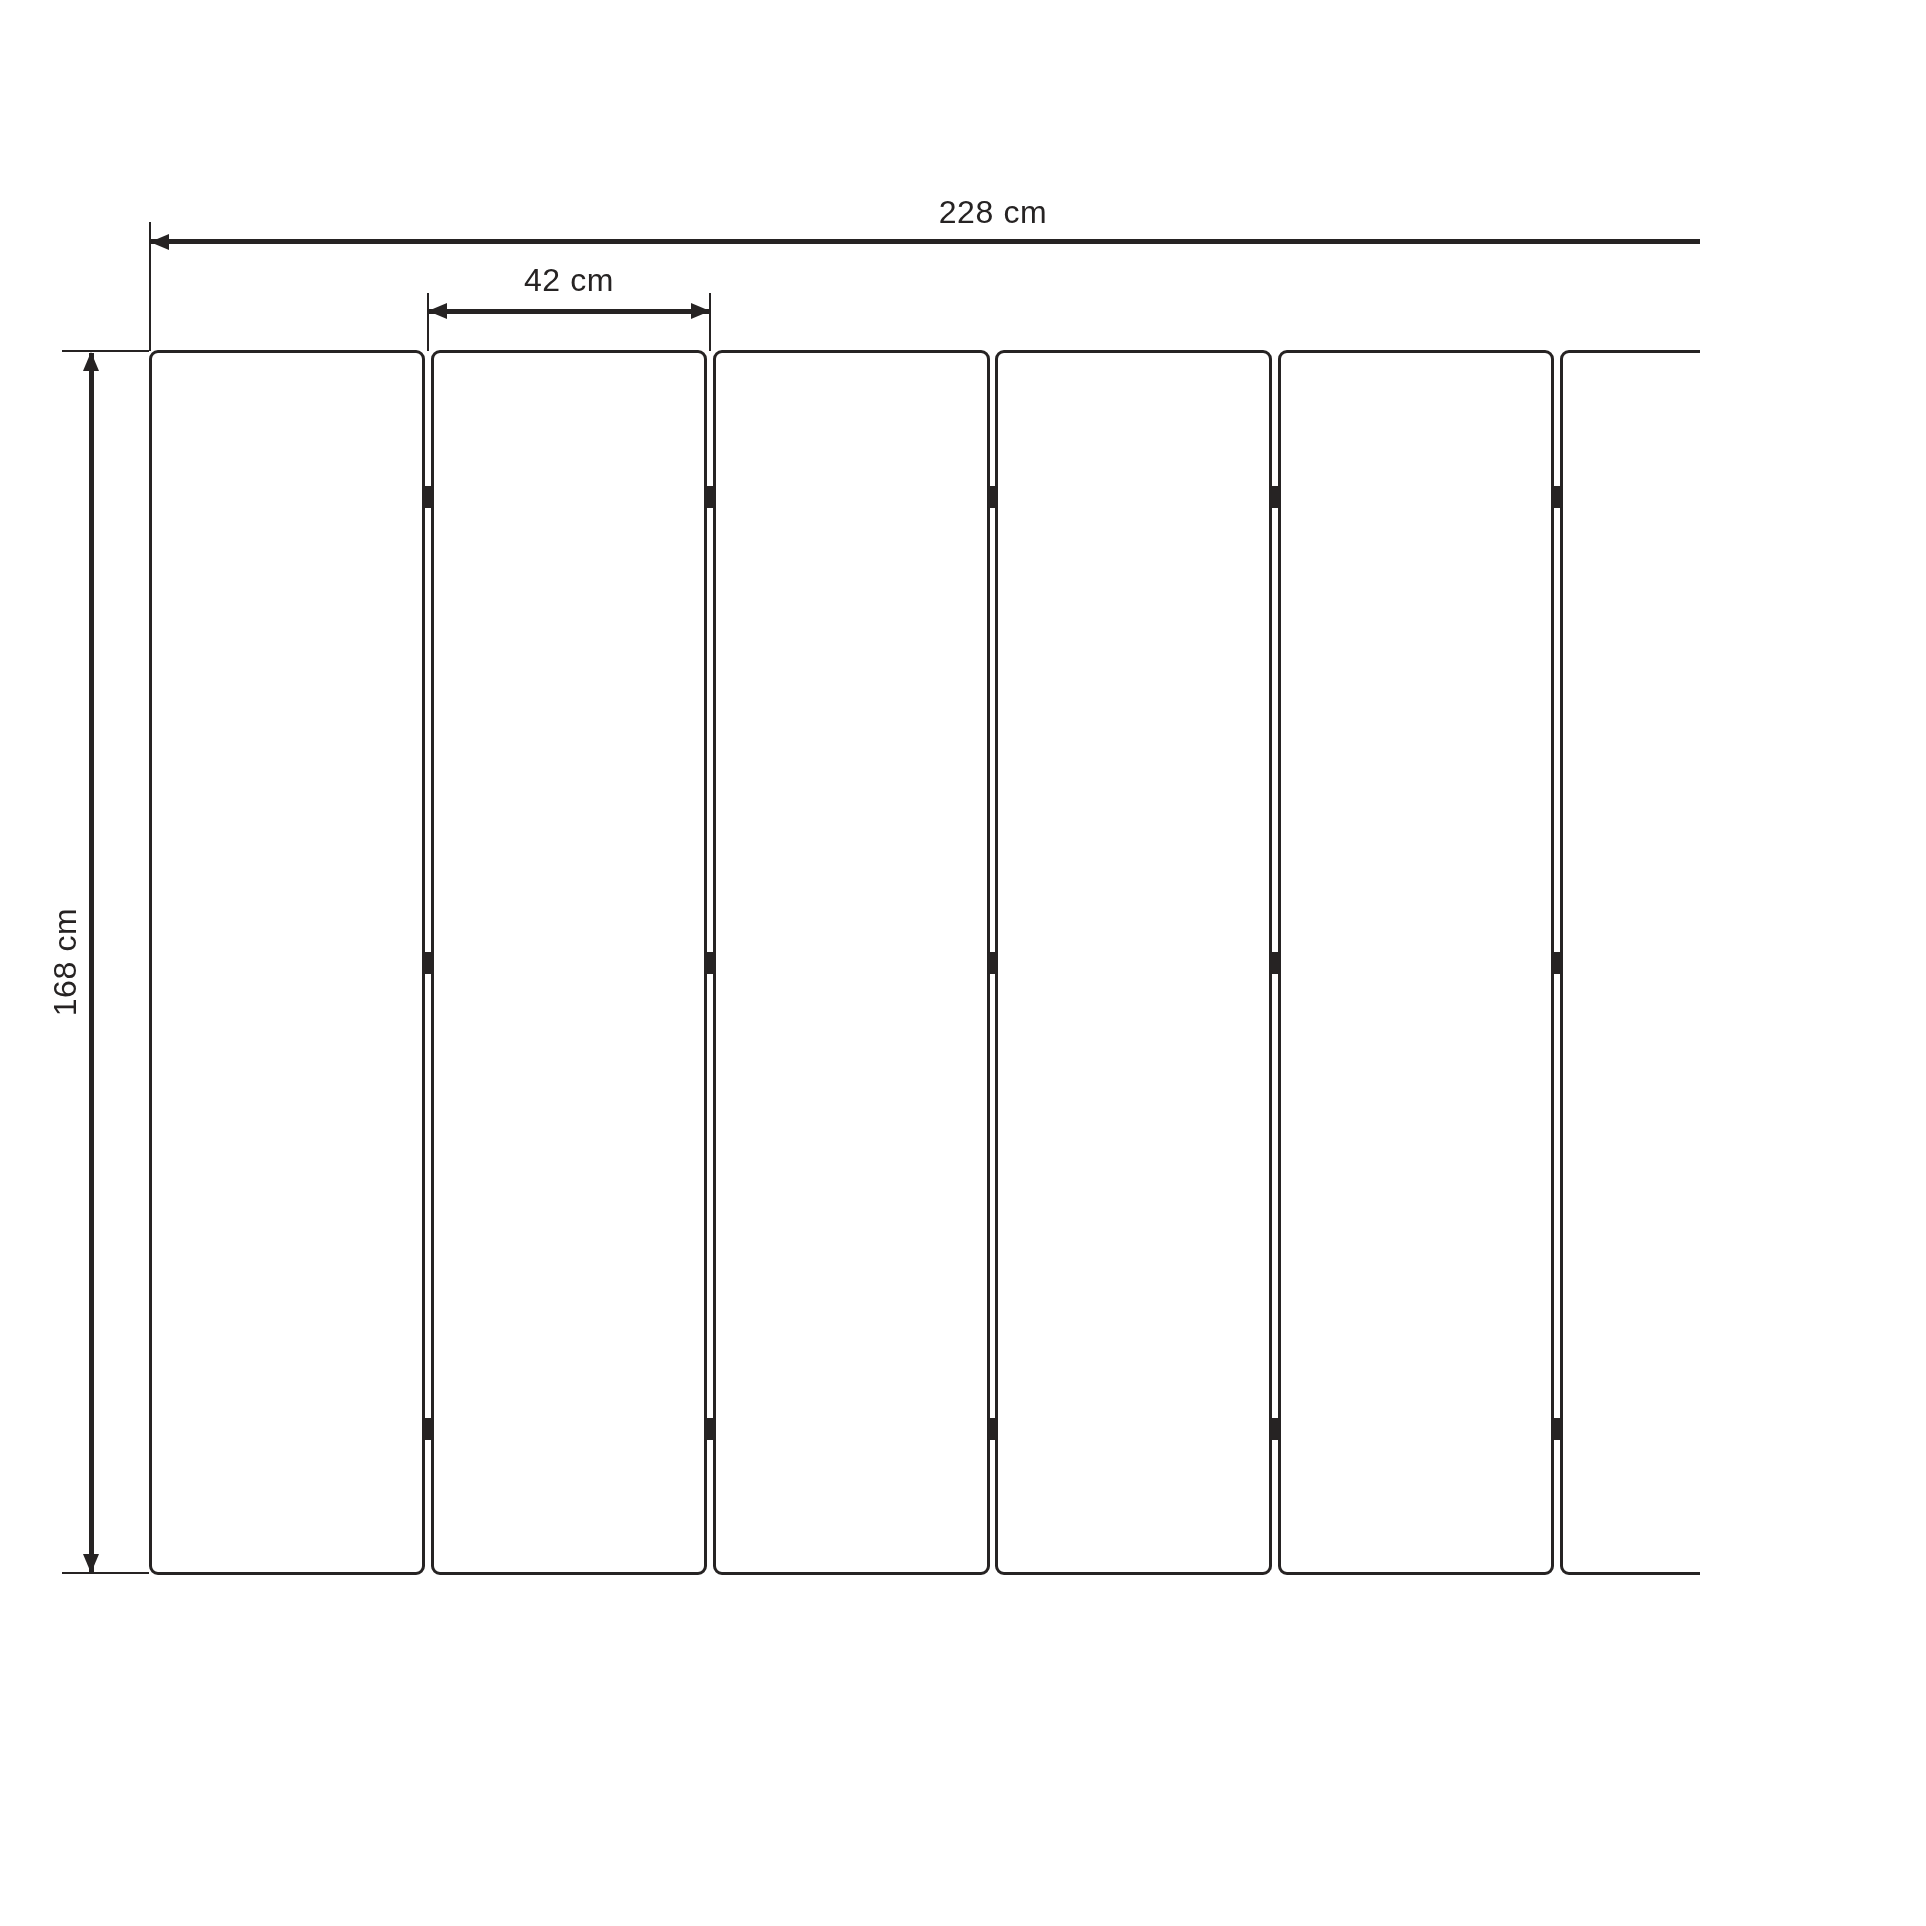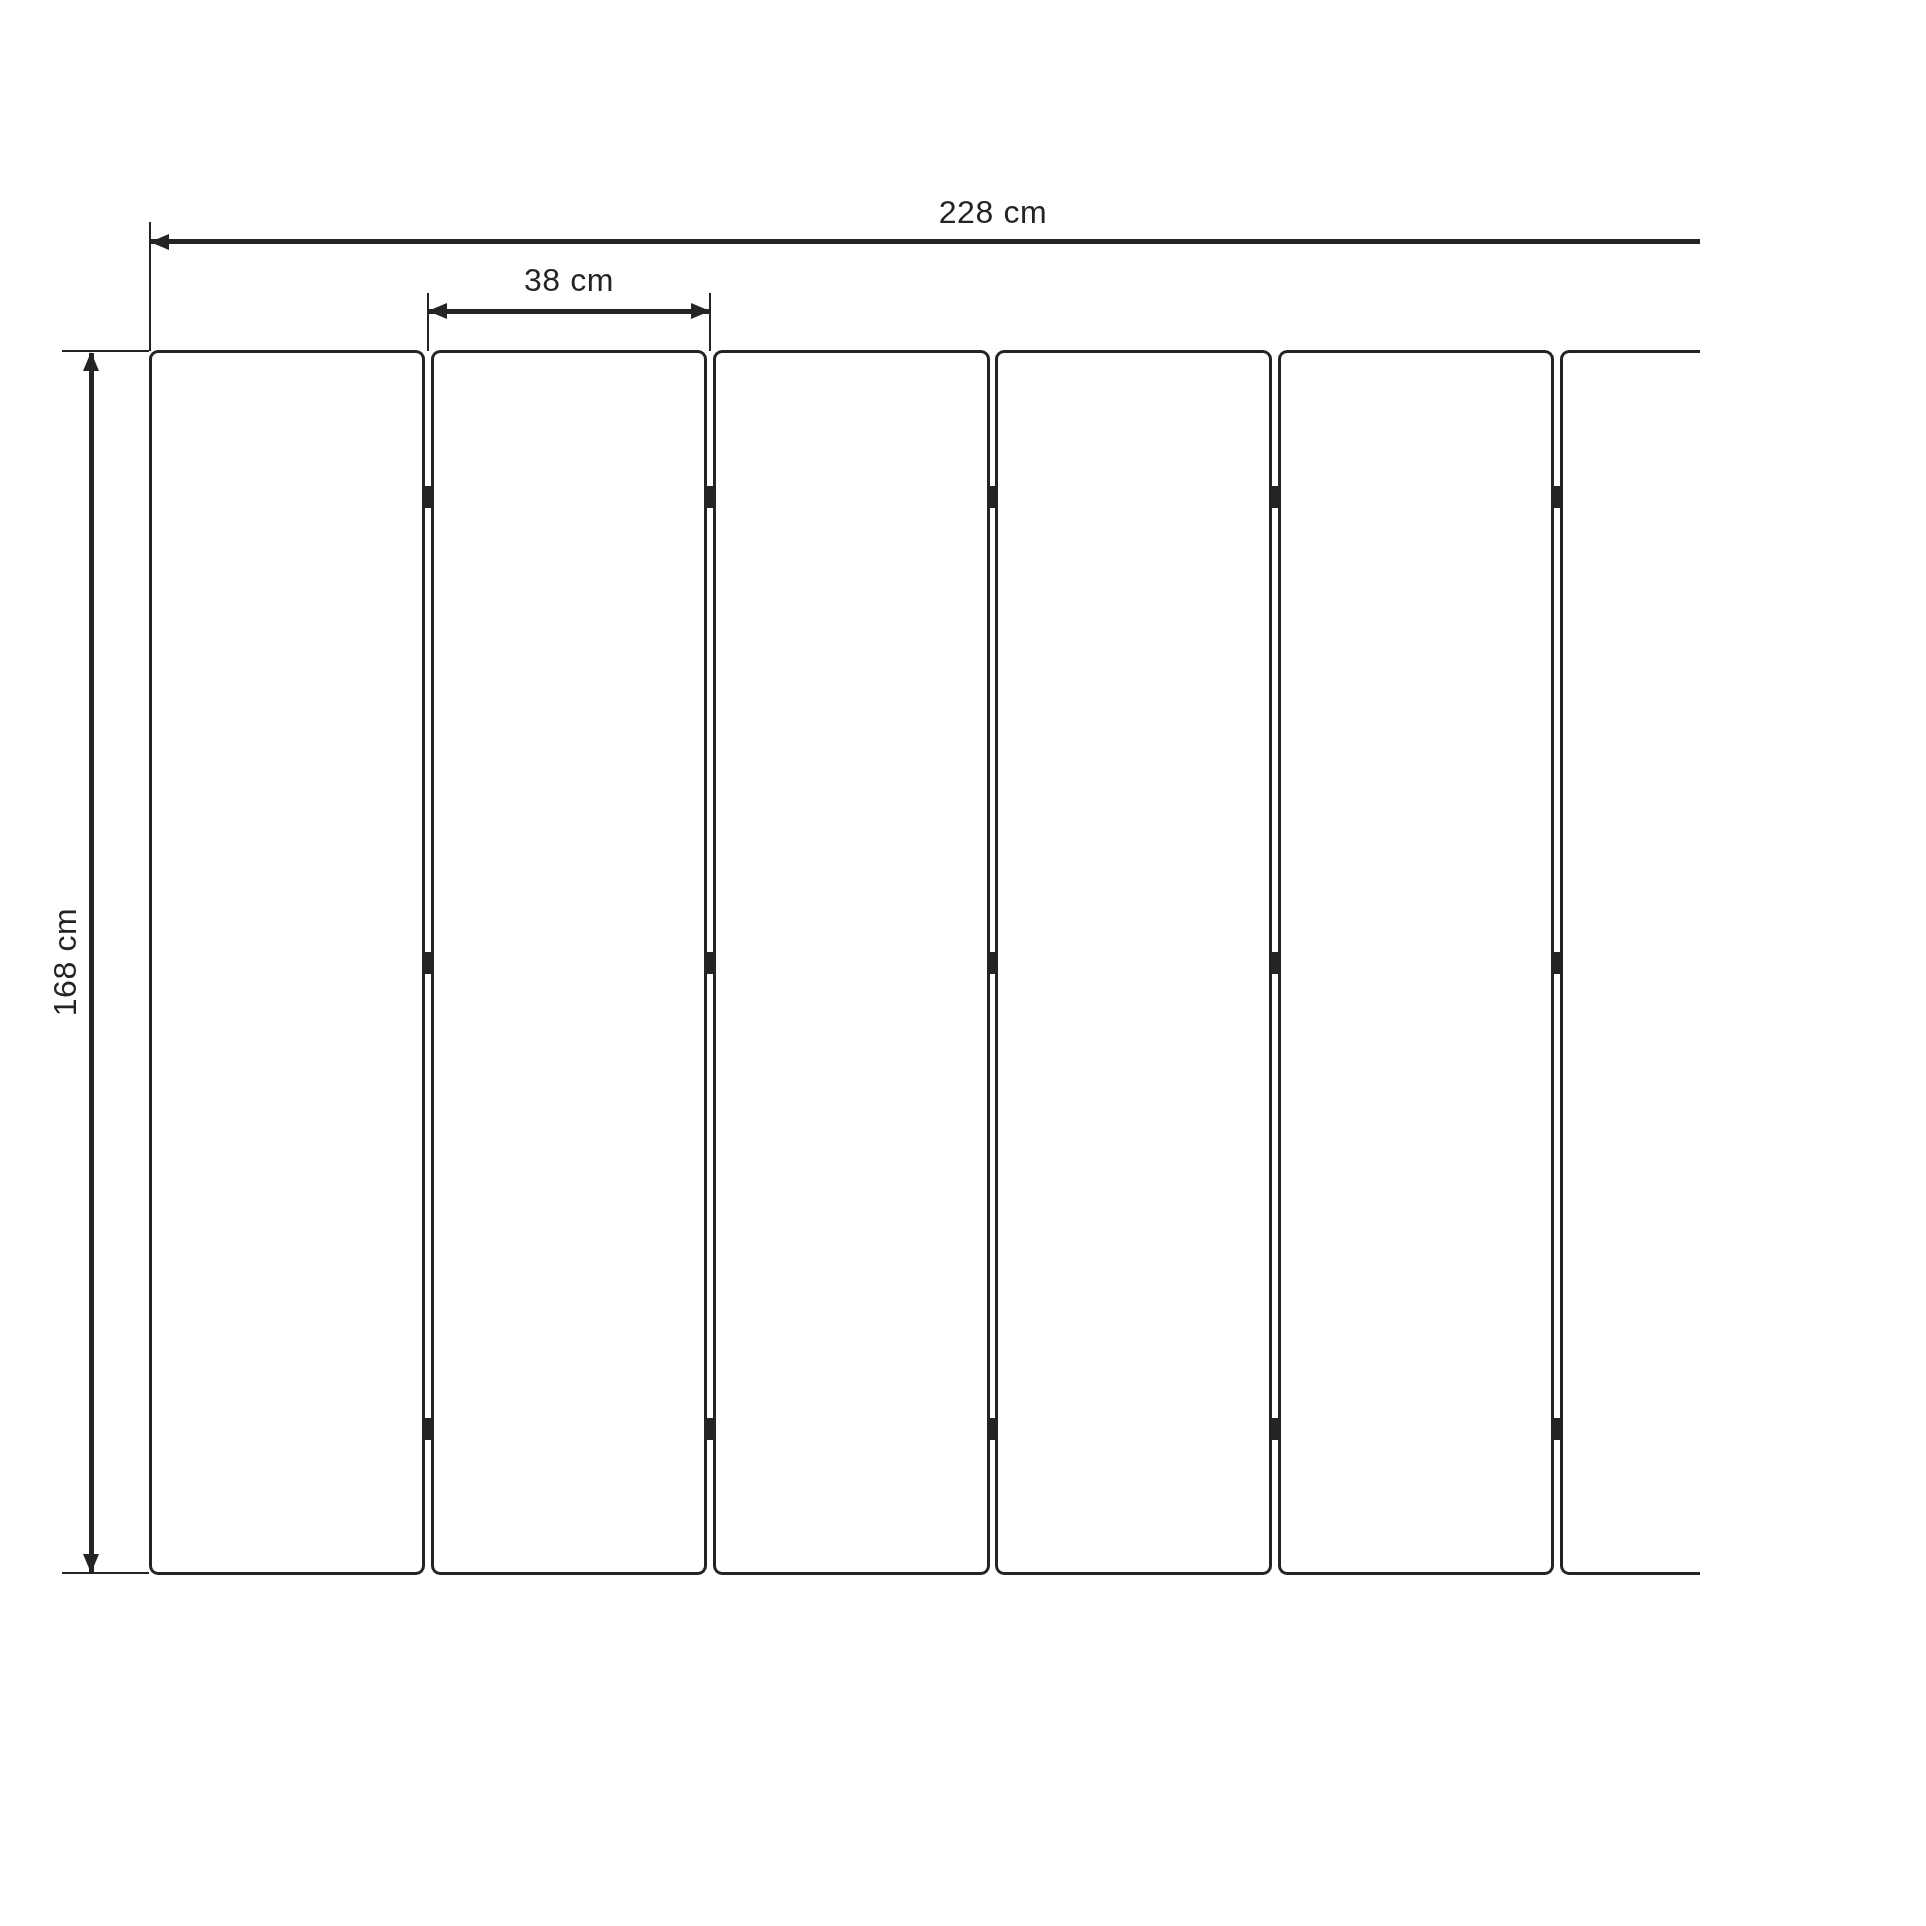--- a/index.html
+++ b/index.html
@@ -137,21 +137,21 @@
     <div class="dim-line" style="left:150px; top:239px; width:1686px; height:4.5px;"></div>
     <div class="arrow left" style="left:150px;  top:234px;"></div>
     <div class="arrow right" style="left:1816px; top:234px;"></div>
     <div class="dim-label" style="left:993px; top:212px;">228 cm</div>
   </div>
 
   <div>
     <div class="dim-line" style="left:428px; top:309px; width:282px; height:4.5px;"></div>
     <div class="arrow left" style="left:428px;  top:303px;"></div>
     <div class="arrow right" style="left:691px; top:303px;"></div>
-    <div class="dim-label" style="left:569px; top:280px;">38 cm</div>
+    <div class="dim-label" style="left:569px; top:280px;">42 cm</div>
   </div>
 
   <div>
     <div class="dim-line" style="left:89px; top:353px; width:4.5px; height:1219px;"></div>
     <div class="arrow up" style="left:83px; top:352px;"></div>
     <div class="arrow down" style="left:83px; top:1554px;"></div>
     <div class="dim-label vertical" style="left:65px; top:962px;">168 cm</div>
   </div>
 
 </div>

